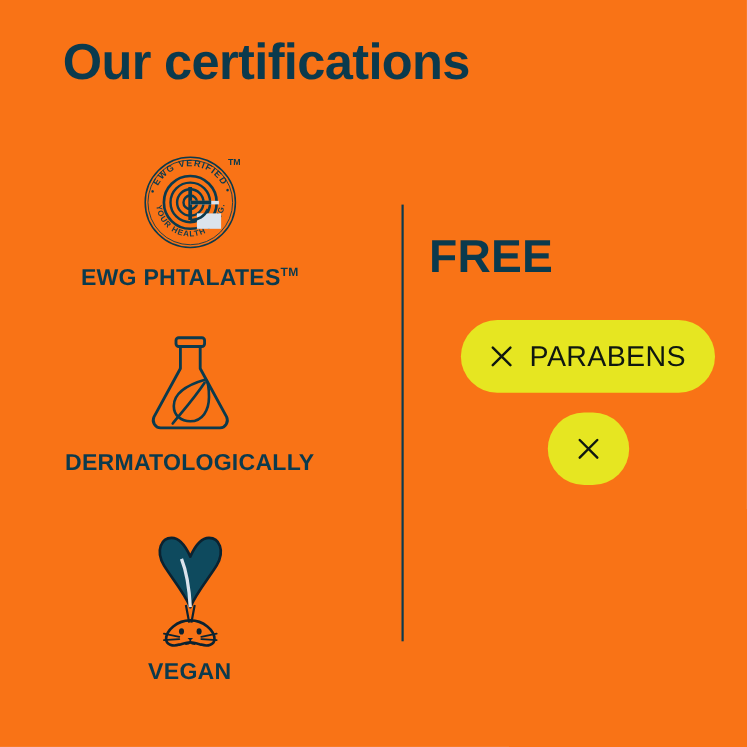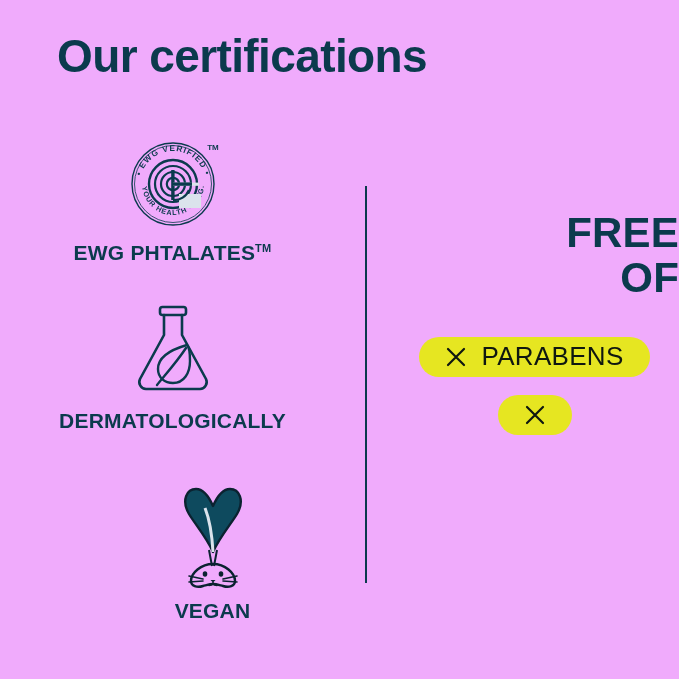--- a/index.html
+++ b/index.html
@@ -11,21 +11,21 @@
     height: 679px;
     background: #dbe3ec;
     font-family: "Liberation Sans", sans-serif;
     overflow: hidden;
     position: relative;
   }
 
   #page-root {
     position: absolute;
     inset: 0;
-    background: #f0abfc;
+    background: #f97316;
   }
 
   
   .page-title {
     position: absolute;
     left: 57px;
     top: 31px;
     font-size: 46px;
     font-weight: bold;
     letter-spacing: -0.6px;
@@ -42,21 +42,21 @@
     width: 345px;
   }
 
   .cert-item {
     position: absolute;
     width: 345px;
     text-align: center;
   }
   .cert-item.i0 { top: 0px; }
   .cert-item.i1 { top: 168px; }
-  .cert-item.i2 { top: 358px; margin-left: 40px; }
+  .cert-item.i2 { top: 358px; }
 
   .cert-icon {
     height: 100px;
     display: flex;
     align-items: center;
     justify-content: center;
   }
   .cert-label {
     margin-top: 10px;
     font-size: 21px;
@@ -82,21 +82,21 @@
   }
 
   
   .freeof-column {
     position: absolute;
     left: 390px;
     top: 210px;
     width: 289px;
   }
   .freeof-title {
-    text-align: right;
+    text-align: left;
     font-size: 42px;
     font-weight: bold;
     color: #0b3a4d;
     line-height: 1.08;
     letter-spacing: 0.2px;
   }
   .pill-list {
     margin-top: 36px;
     display: flex;
     flex-direction: column;
@@ -104,21 +104,21 @@
     gap: 18px;
   }
   .pill {
     background: #e6e621;
     border-radius: 999px;
     height: 40px;
     display: flex;
     align-items: center;
     justify-content: center;
     gap: 14px;
-    padding: 0 26px;
+    padding: 13px 26px;
     color: #0f1710;
     font-size: 26px;
     font-weight: normal;
     letter-spacing: 0.3px;
     white-space: nowrap;
   }
   .pill .x-icon {
     display: inline-flex;
     width: 22px;
     height: 22px;
@@ -235,21 +235,20 @@
       </div>
       <div class="cert-label">VEGAN</div>
     </div>
   </div>
 
   <div class="divider"></div>
 
   <div class="freeof-column">
     <div class="freeof-title">
       <div>FREE</div>
-      <div>OF</div>
     </div>
 
     <div class="pill-list">
 
       <div class="pill">
         <span class="x-icon">
           <svg width="22" height="22" viewBox="0 0 22 22" aria-hidden="true">
             <path d="M 3,3 L 19,19 M 19,3 L 3,19" stroke="#0f1710" stroke-width="2.2" stroke-linecap="round"></path>
           </svg>
         </span>

